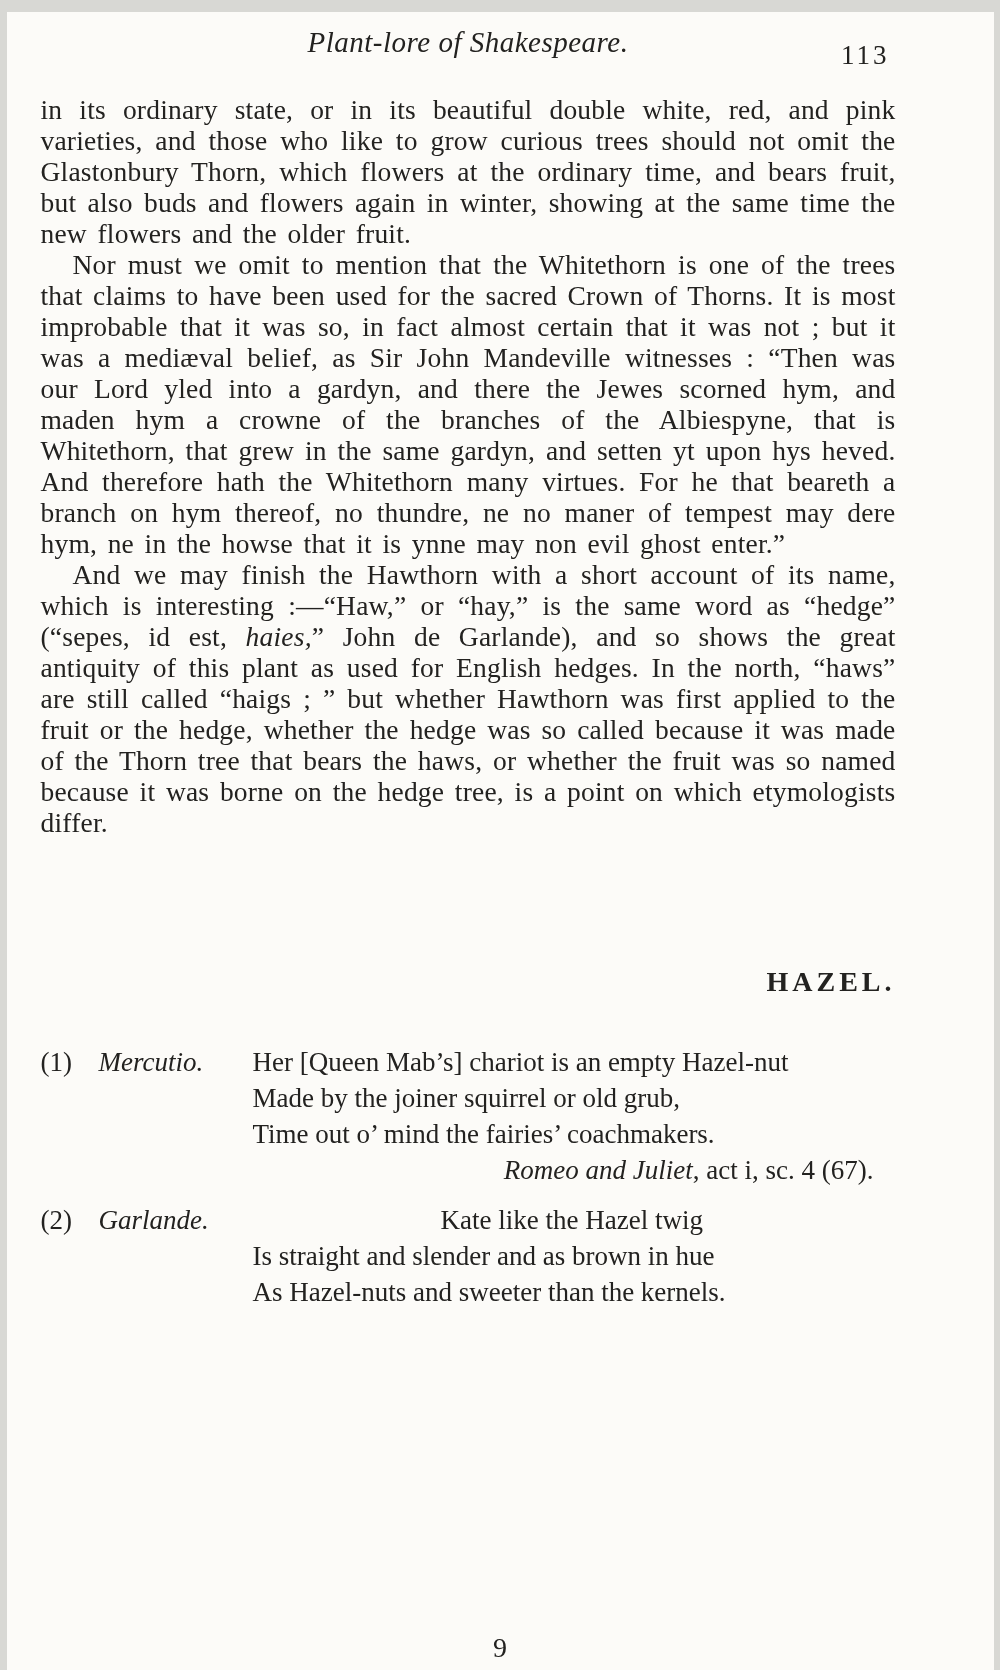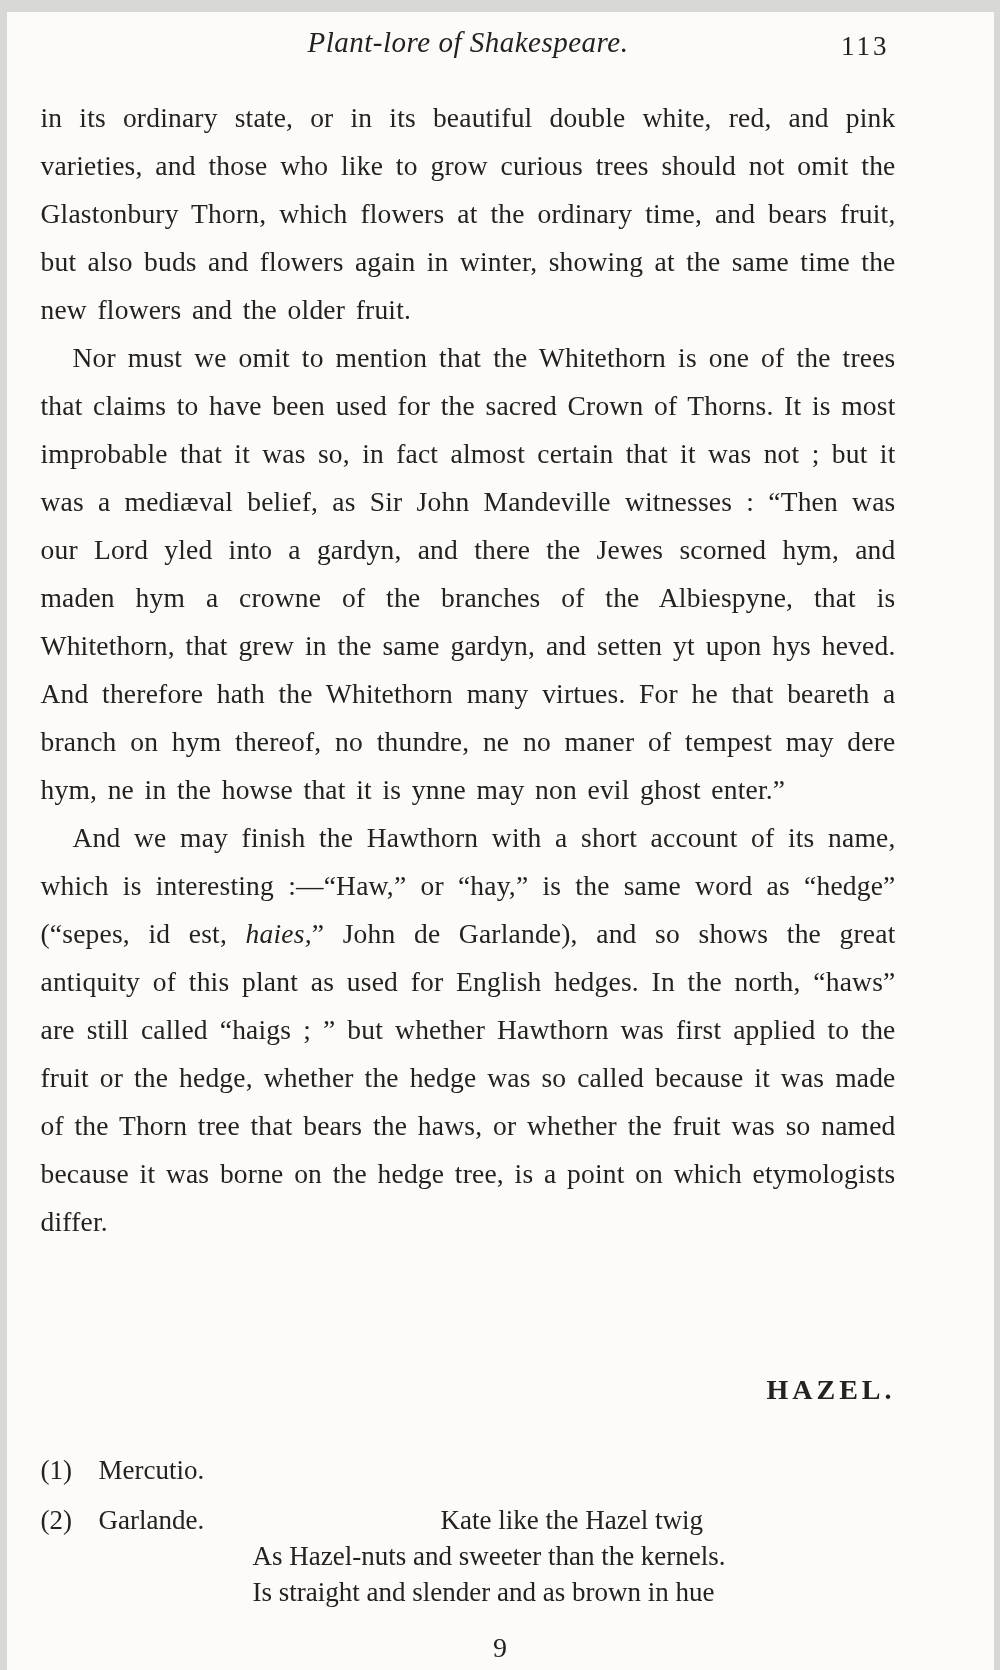--- a/index.html
+++ b/index.html
@@ -26,28 +26,28 @@
     position: absolute;
     left: 0; right: 0;
     text-align: center;
     font-style: italic;
     font-size: 29px;
     letter-spacing: 0.5px;
   }
   .page-number {
     position: absolute;
     right: 6px;
-    top: 5px;
+    top: 14px;
     font-size: 27px;
     letter-spacing: 3px;
   }
 
   .body-text {
     font-size: 27.5px;
-    line-height: 48px;
+    line-height: 31px;
     text-align: justify;
     word-spacing: 3.5px;
     letter-spacing: 0.2px;
   }
   .body-para { text-indent: 0; }
   .body-para.indent { text-indent: 32px; }
 
   .it { font-style: italic; }
 
   .section-heading {
@@ -59,21 +59,21 @@
 
   .quotes { margin-top: 46px; font-size: 27px; line-height: 36px; }
 
   .quote { display: flex; }
   .quote + .quote { margin-top: 14px; }
   .q-left {
     flex: 0 0 212px;
     display: flex;
   }
   .q-num { flex: 0 0 58px; }
-  .q-speaker { }
+  .q-speaker { font-style: italic; }
   .q-right { flex: 1 1 auto; }
   .q-line { text-align: left; }
   .q-line.centered-first { padding-left: 188px; }
   .q-cite { text-align: right; }
   .q-cite.pad { padding-right: 22px; }
 
   .signature-mark {
     position: absolute;
     left: 0; right: 0;
     bottom: 18px;
@@ -99,31 +99,39 @@
 
   <h2 class="section-heading">HAZEL.</h2>
 
   <div class="quotes">
 
     <div class="quote">
       <div class="q-left">
         <span class="q-num">(1)</span>
         <span class="q-speaker">Mercutio.</span>
       </div>
+      <div class="q-right">
+        <div class="q-line">Her [Queen Mab’s] chariot is an empty Hazel-nut</div>
+        <div class="q-line">Made by the joiner squirrel or old grub,</div>
+        <div class="q-line">Time out o’ mind the fairies’ coachmakers.</div>
+        <div class="q-cite pad">
+          <span class="it">Romeo and Juliet</span><span>, act i, sc. 4 (67).</span>
+        </div>
+      </div>
     </div>
 
     <div class="quote">
       <div class="q-left">
         <span class="q-num">(2)</span>
         <span class="q-speaker">Garlande.</span>
       </div>
       <div class="q-right">
         <div class="q-line centered-first">Kate like the Hazel twig</div>
+        <div class="q-line">Is straight and slender and as brown in hue</div>
         <div class="q-line">As Hazel-nuts and sweeter than the kernels.</div>
-        <div class="q-line">Is straight and slender and as brown in hue</div>
       </div>
     </div>
 
   </div>
 
   <div class="signature-mark">9</div>
 
 </div>
 
 </body></html>

